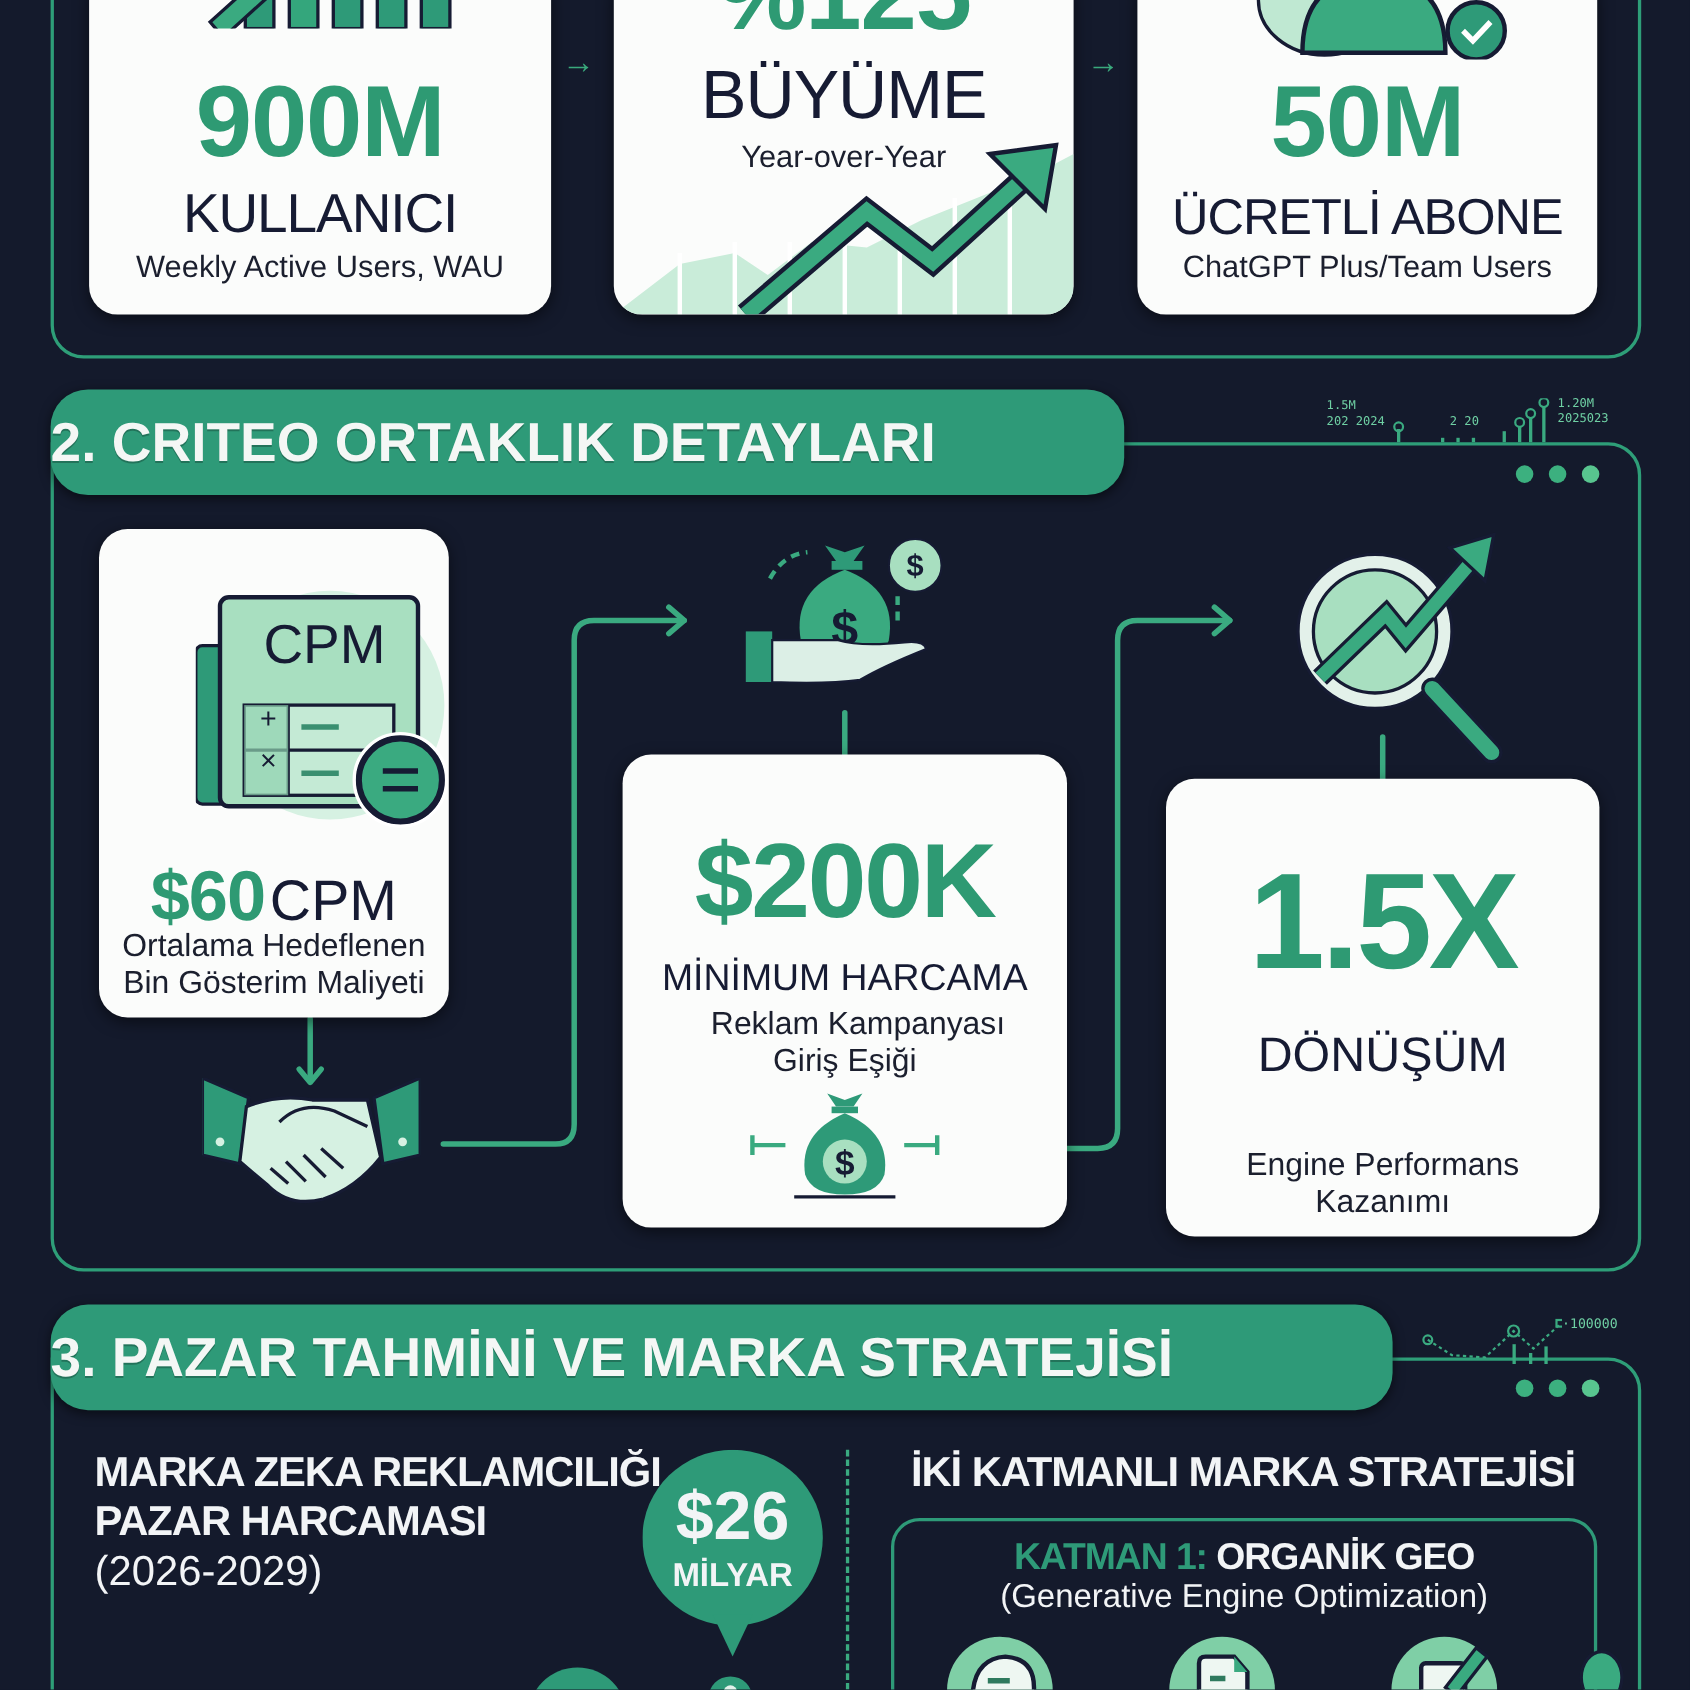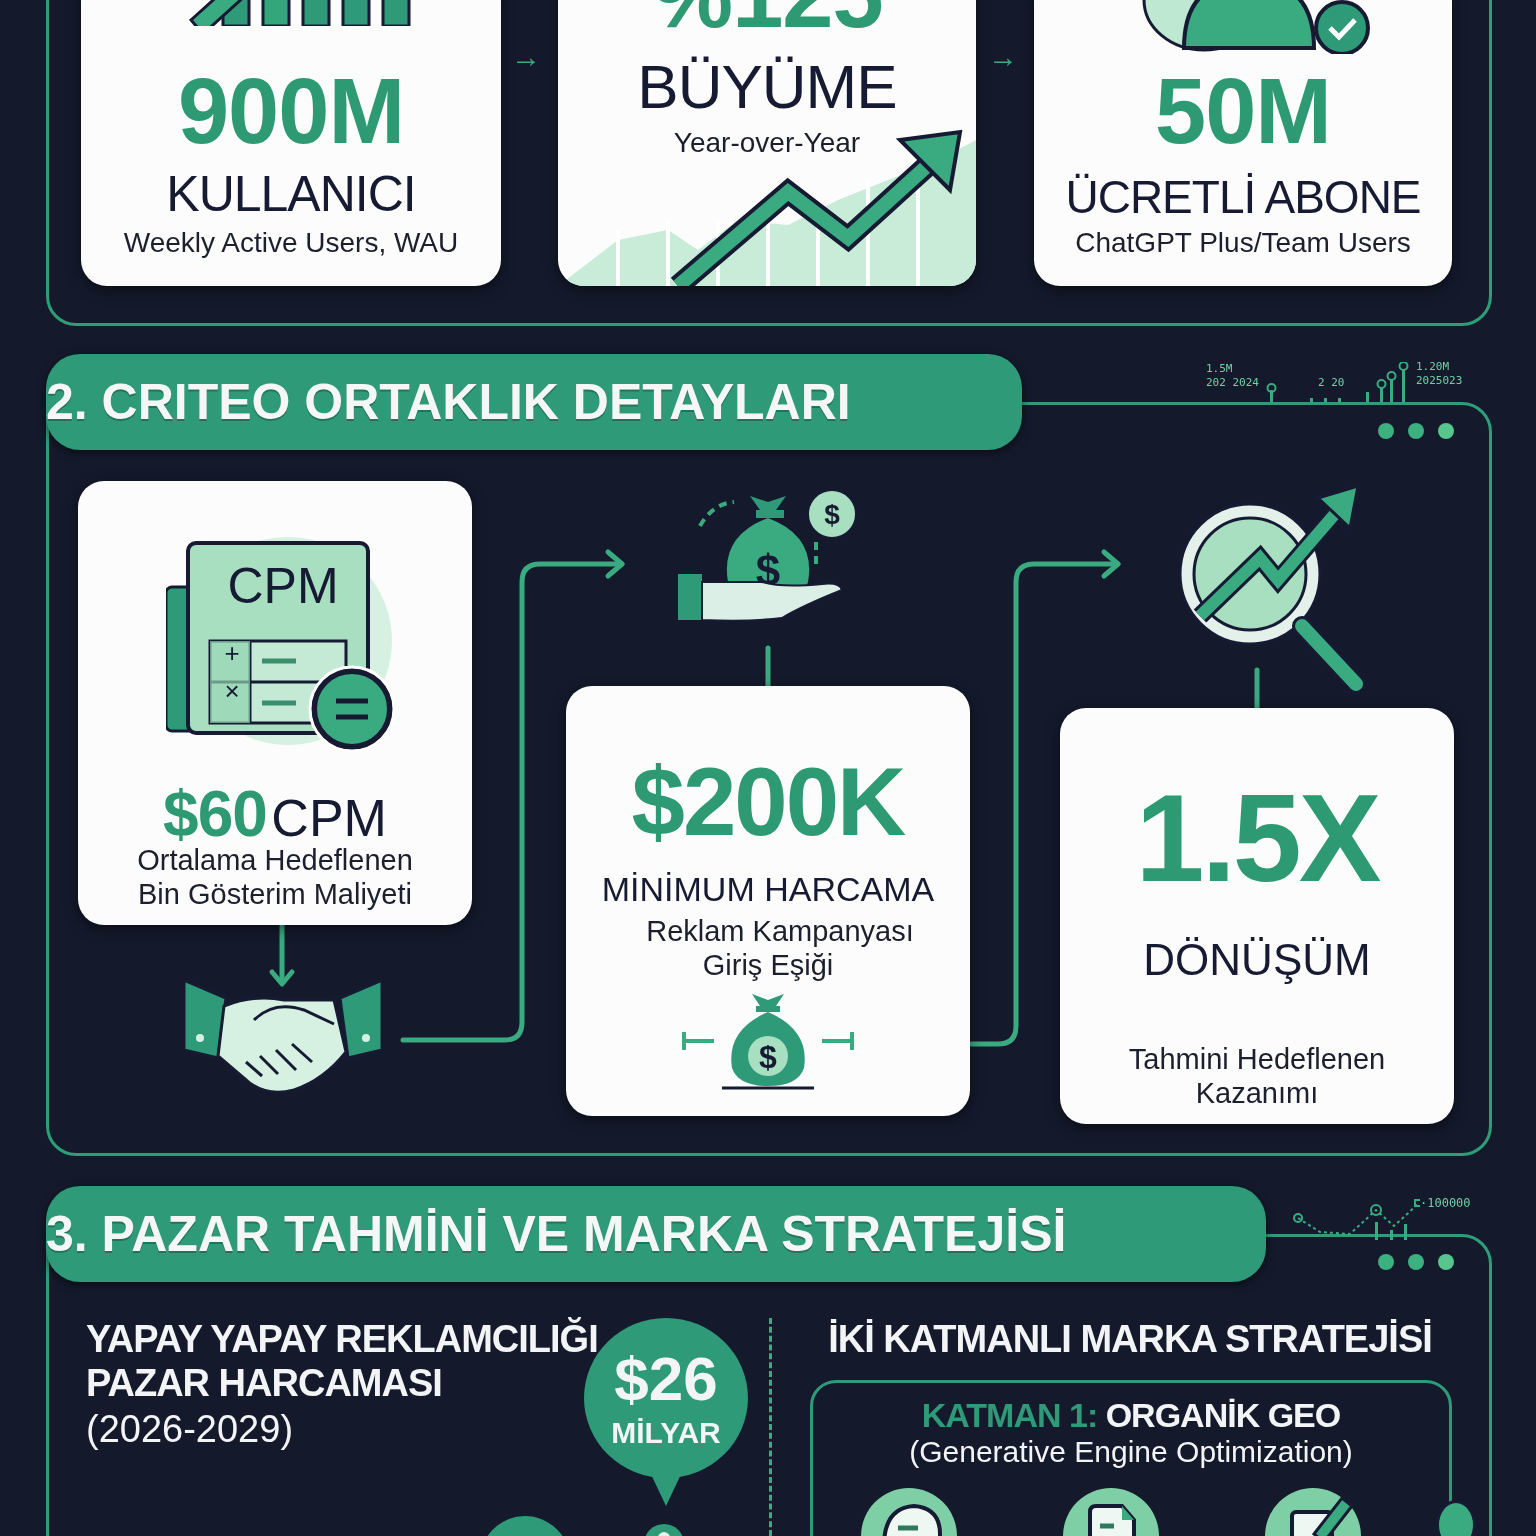--- a/index.html
+++ b/index.html
@@ -161,21 +161,21 @@
       <line x1="768" y1="648" x2="768" y2="686"></line>
 
       <path d="M876 1044 L998 1044 Q1016 1044 1016 1026 L1016 582 Q1016 564 1034 564 L1118 564"></path>
       <polyline points="1104,552 1118,564 1104,576"></polyline>
 
       <line x1="1257" y1="670" x2="1257" y2="708"></line>
     </g>
   </svg>
 </div>
 
-<div class="card" style="left:78px; top:481px; width:394px; height:444px;">
+<div class="card" style="left:90px; top:481px; width:318px; height:444px;">
   <div class="abs" style="left:88px; top:48px;">
     <svg width="230" height="230" viewBox="0 0 230 230">
       <circle cx="122" cy="112" r="104" fill="#d6f1e2"></circle>
       <rect x="0" y="58" width="30" height="144" rx="6" fill="#2e9a78" stroke="#161b33" stroke-width="3"></rect>
       <rect x="22" y="14" width="180" height="190" rx="8" fill="#a8dfc0" stroke="#161b33" stroke-width="4"></rect>
       <rect x="44" y="112" width="136" height="82" fill="#c4ead5" stroke="#161b33" stroke-width="3"></rect>
       <line x1="44" y1="153" x2="180" y2="153" stroke="#161b33" stroke-width="3"></line>
       <line x1="84" y1="112" x2="84" y2="194" stroke="#161b33" stroke-width="3"></line>
       <rect x="44" y="112" width="40" height="82" fill="#8fd1ae" opacity="0.7"></rect>
       <line x1="96" y1="132" x2="130" y2="132" stroke="#3a8f70" stroke-width="5"></line>
@@ -260,21 +260,21 @@
     <line x1="132" y1="142" x2="186" y2="200" stroke="#3aaa80" stroke-width="14" stroke-linecap="round"></line>
     <polyline points="30,132 90,74 108,96 170,24" fill="none" stroke="#161b33" stroke-width="18"></polyline>
     <polyline points="30,132 90,74 108,96 170,24" fill="none" stroke="#3aaa80" stroke-width="12"></polyline>
     <polygon points="148,14 188,2 180,44" fill="#3aaa80" stroke="#161b33" stroke-width="3"></polygon>
   </svg>
 </div>
 
 <div class="card" style="left:1060px; top:708px; width:394px; height:416px;">
   <div class="abs big-green" style="left:0; right:0; top:70px; font-size:124px; line-height:120px; letter-spacing:-3px;">1.5X</div>
   <div class="abs dark-bold" style="left:0; right:0; top:228px; font-size:44px; line-height:48px;">DÖNÜŞÜM</div>
-  <div class="abs sub" style="left:0; right:0; top:334px; font-size:29px; line-height:34px;">Tahmini Hedeflenen</div>
+  <div class="abs sub" style="left:0; right:0; top:334px; font-size:29px; line-height:34px;">Engine Performans</div>
   <div class="abs sub" style="left:0; right:0; top:368px; font-size:29px; line-height:34px;">Kazanımı</div>
 </div>
 
 <div class="frame" style="left:46px; top:1234px; width:1446px; height:400px; border-top-left-radius:0;"></div>
 
 <div class="section-banner" style="left:46px; top:1186px; width:1220px; height:96px;">
   <span>3. PAZAR TAHMİNİ VE MARKA STRATEJİSİ</span>
 </div>
 
 <div class="abs" style="left:1290px; top:1196px;">
@@ -289,21 +289,21 @@
   </svg>
 </div>
 <div class="mini-label" style="left:1420px; top:1196px; font-size:12px;">·100000</div>
 
 <div class="dots" style="left:1378px; top:1254px;">
   <span></span>
     <span></span>
     <span></span>
 </div>
 
-<div class="abs" style="left:86px; top:1318px; color:#f2f4f6; font-weight:700; font-size:38px; line-height:42px; letter-spacing:-1px;">YAPAY YAPAY REKLAMCILIĞI</div>
+<div class="abs" style="left:86px; top:1318px; color:#f2f4f6; font-weight:700; font-size:38px; line-height:42px; letter-spacing:-1px;">MARKA ZEKA REKLAMCILIĞI</div>
 <div class="abs" style="left:86px; top:1362px; color:#f2f4f6; font-weight:700; font-size:38px; line-height:42px; letter-spacing:-1px;">PAZAR HARCAMASI</div>
 <div class="abs" style="left:86px; top:1408px; color:#f2f4f6; font-size:38px; line-height:42px;">(2026-2029)</div>
 
 <div class="abs" style="left:584px; top:1318px;">
   <svg width="168" height="190" viewBox="0 0 168 190">
     <ellipse cx="82" cy="80" rx="82" ry="80" fill="#2e9a78"></ellipse>
     <polygon points="64,150 100,150 82,188" fill="#2e9a78"></polygon>
   </svg>
 </div>
 <div class="abs" style="left:584px; top:1346px; width:164px; text-align:center; color:#f2f4f6; font-weight:700; font-size:62px; line-height:66px;">$26</div>

